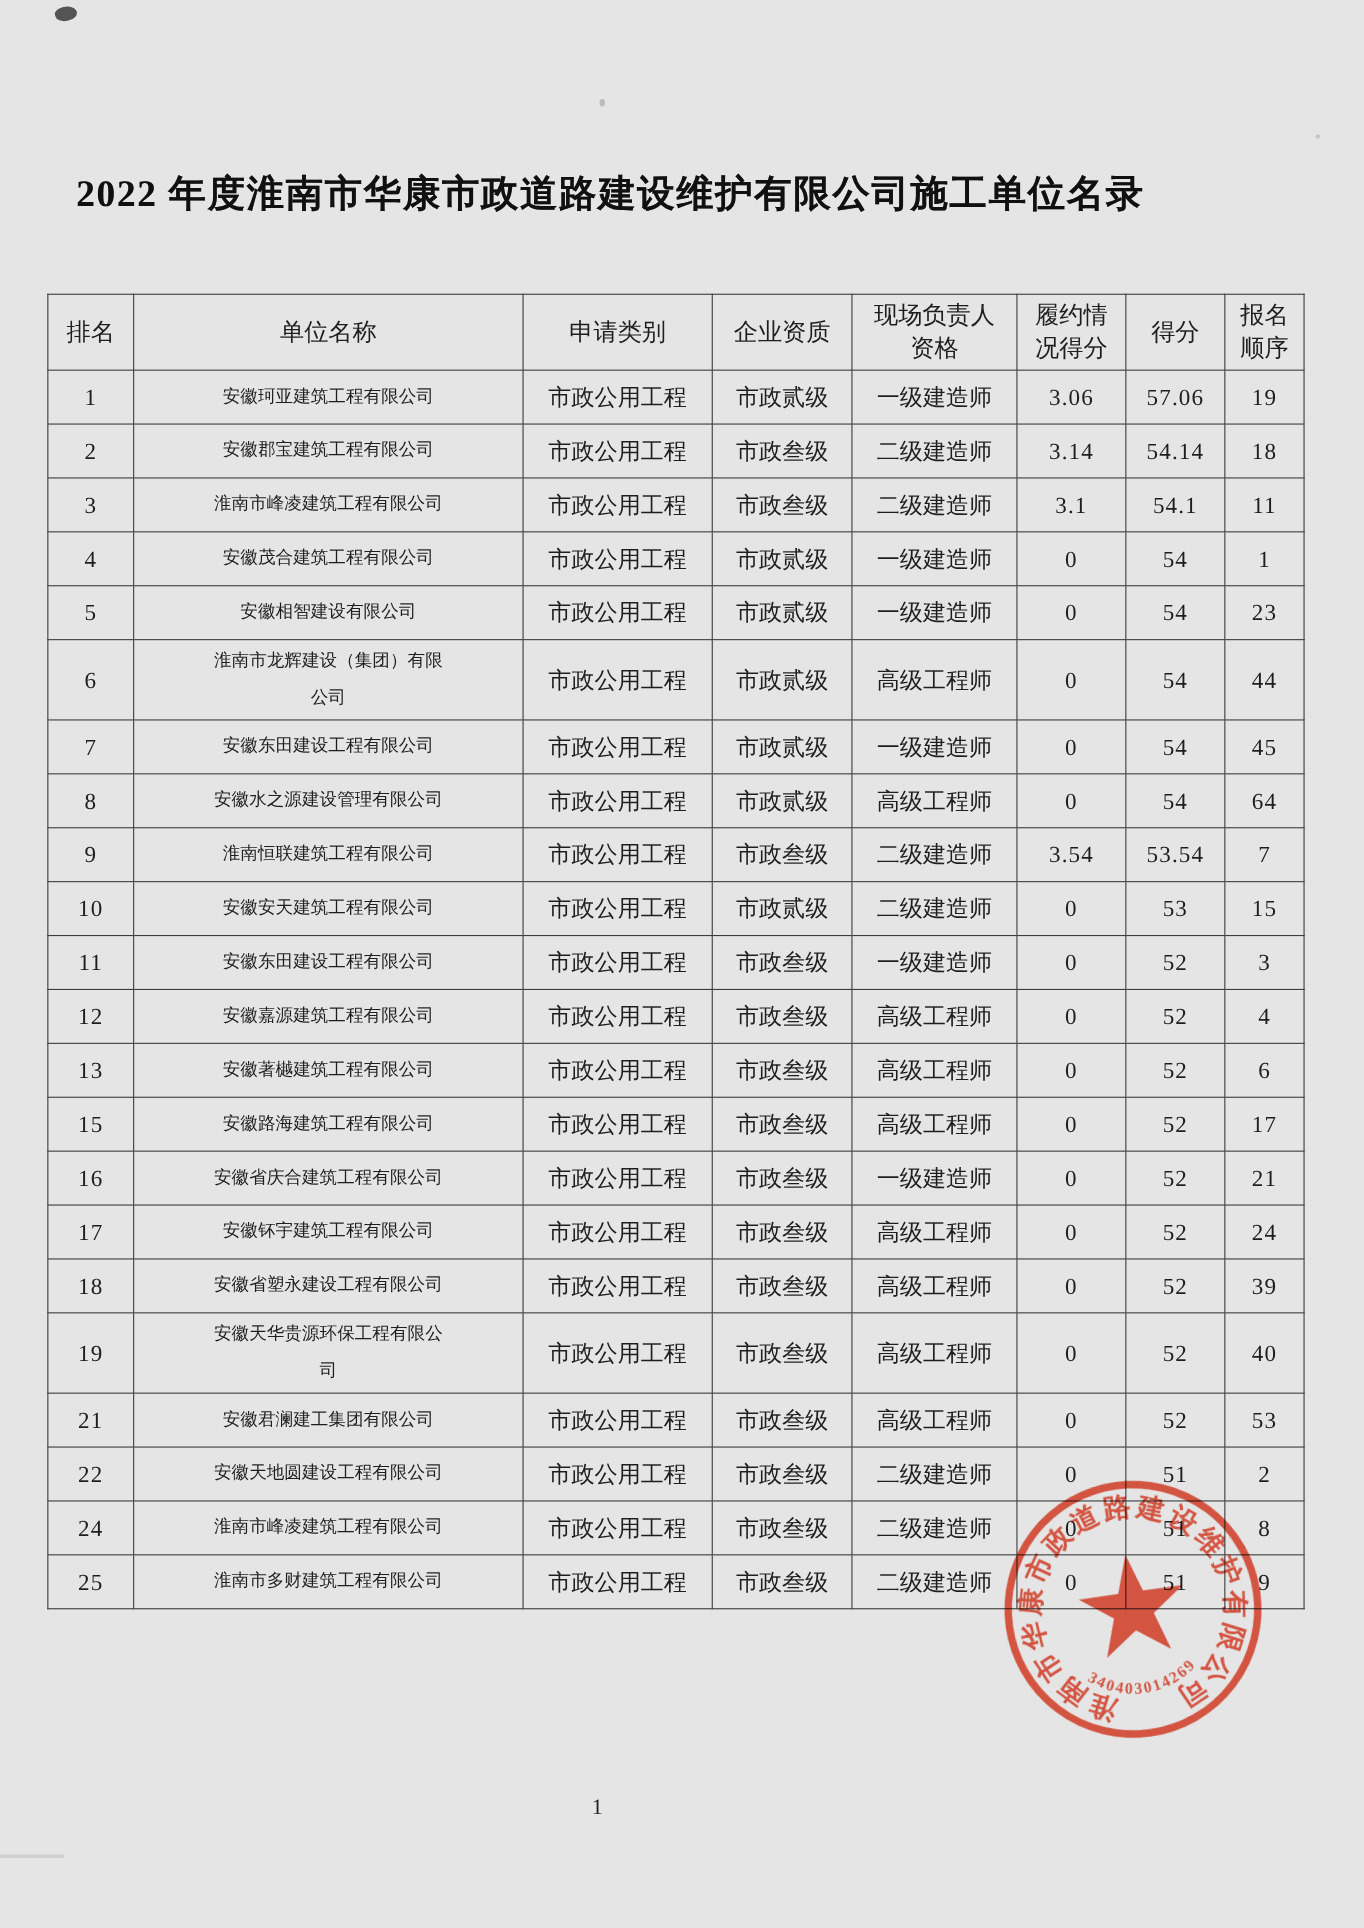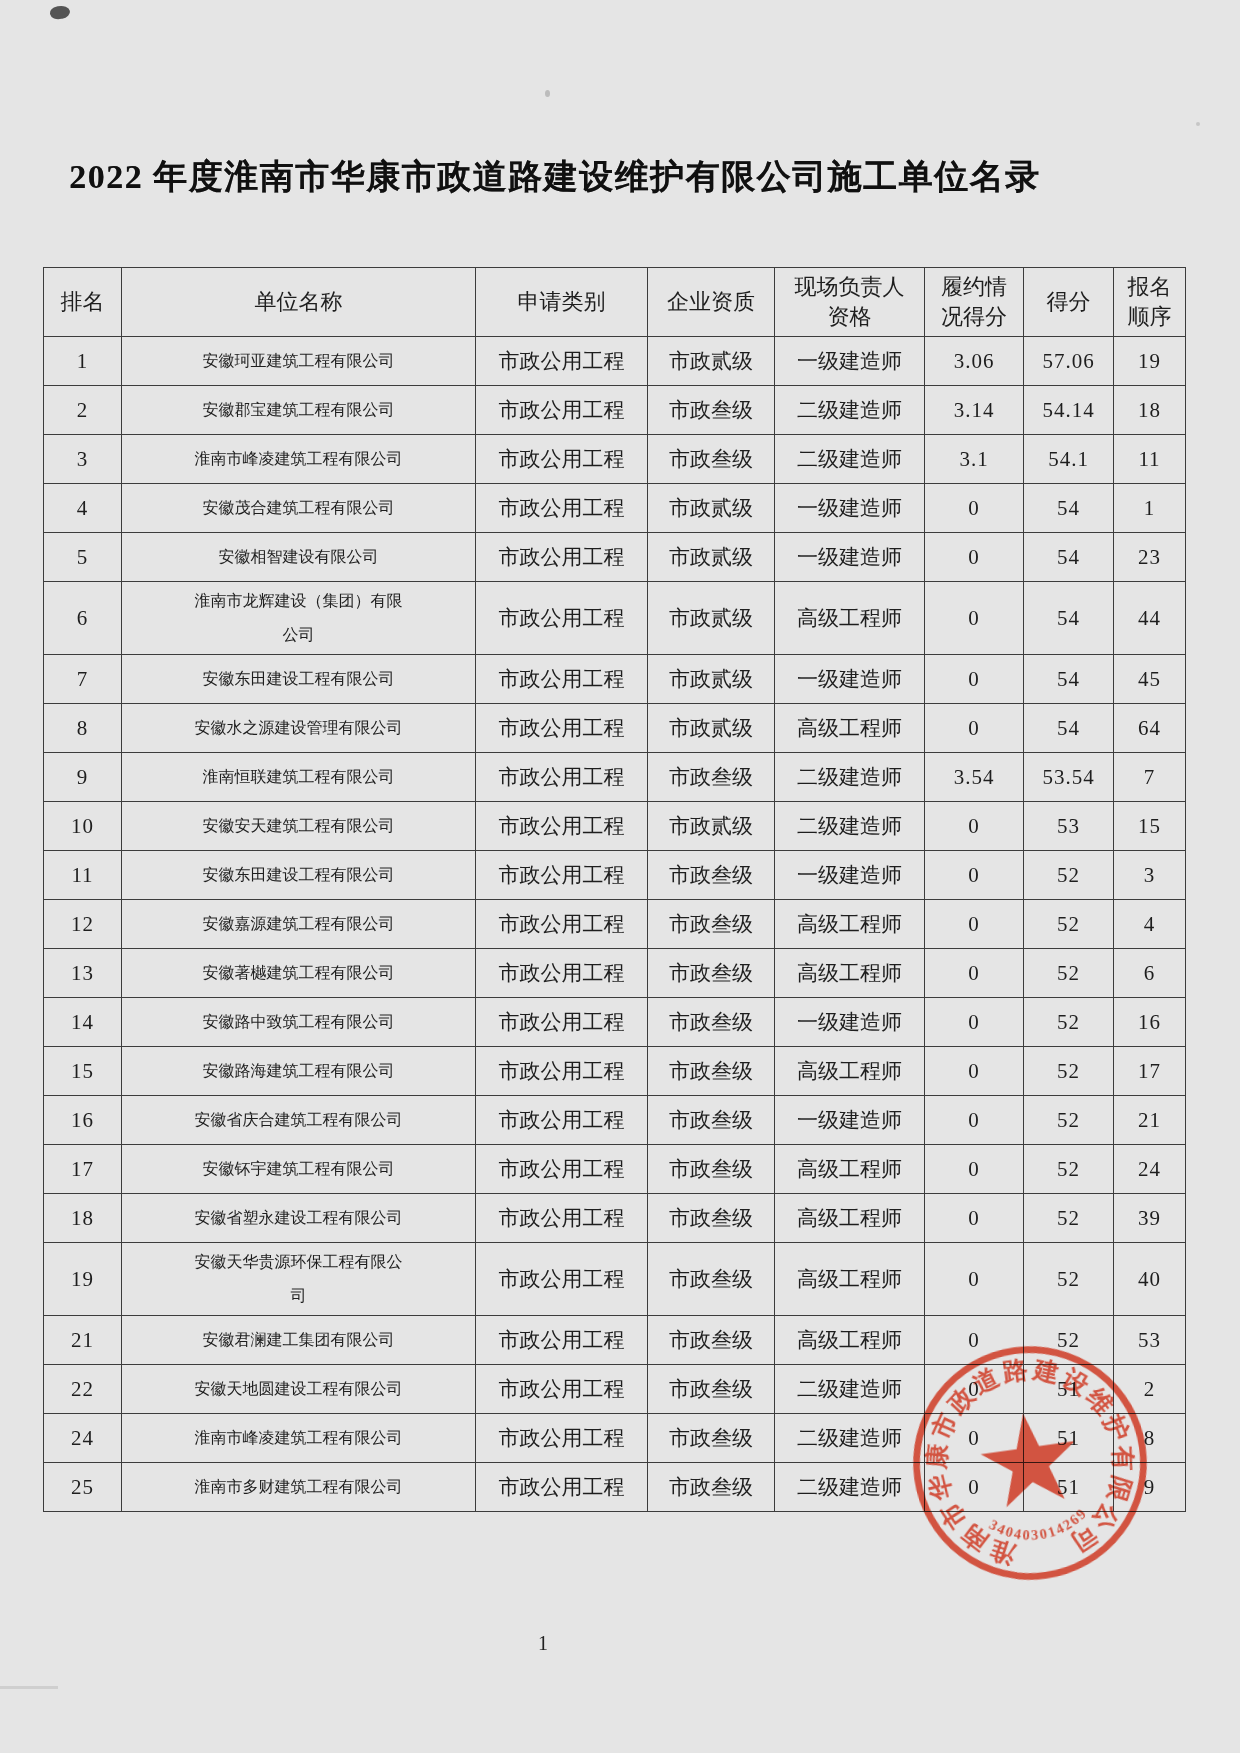--- a/index.html
+++ b/index.html
@@ -244,30 +244,20 @@
           <td class="num">13</td>
           <td class="company">安徽著樾建筑工程有限公司</td>
           <td>市政公用工程</td>
           <td>市政叁级</td>
           <td>高级工程师</td>
           <td class="num">0</td>
           <td class="num">52</td>
           <td class="num">6</td>
         </tr>
 
-        <tr>
-          <td class="num">14</td>
-          <td class="company">安徽路中致筑工程有限公司</td>
-          <td>市政公用工程</td>
-          <td>市政叁级</td>
-          <td>一级建造师</td>
-          <td class="num">0</td>
-          <td class="num">52</td>
-          <td class="num">16</td>
-        </tr>
 
         <tr>
           <td class="num">15</td>
           <td class="company">安徽路海建筑工程有限公司</td>
           <td>市政公用工程</td>
           <td>市政叁级</td>
           <td>高级工程师</td>
           <td class="num">0</td>
           <td class="num">52</td>
           <td class="num">17</td>

